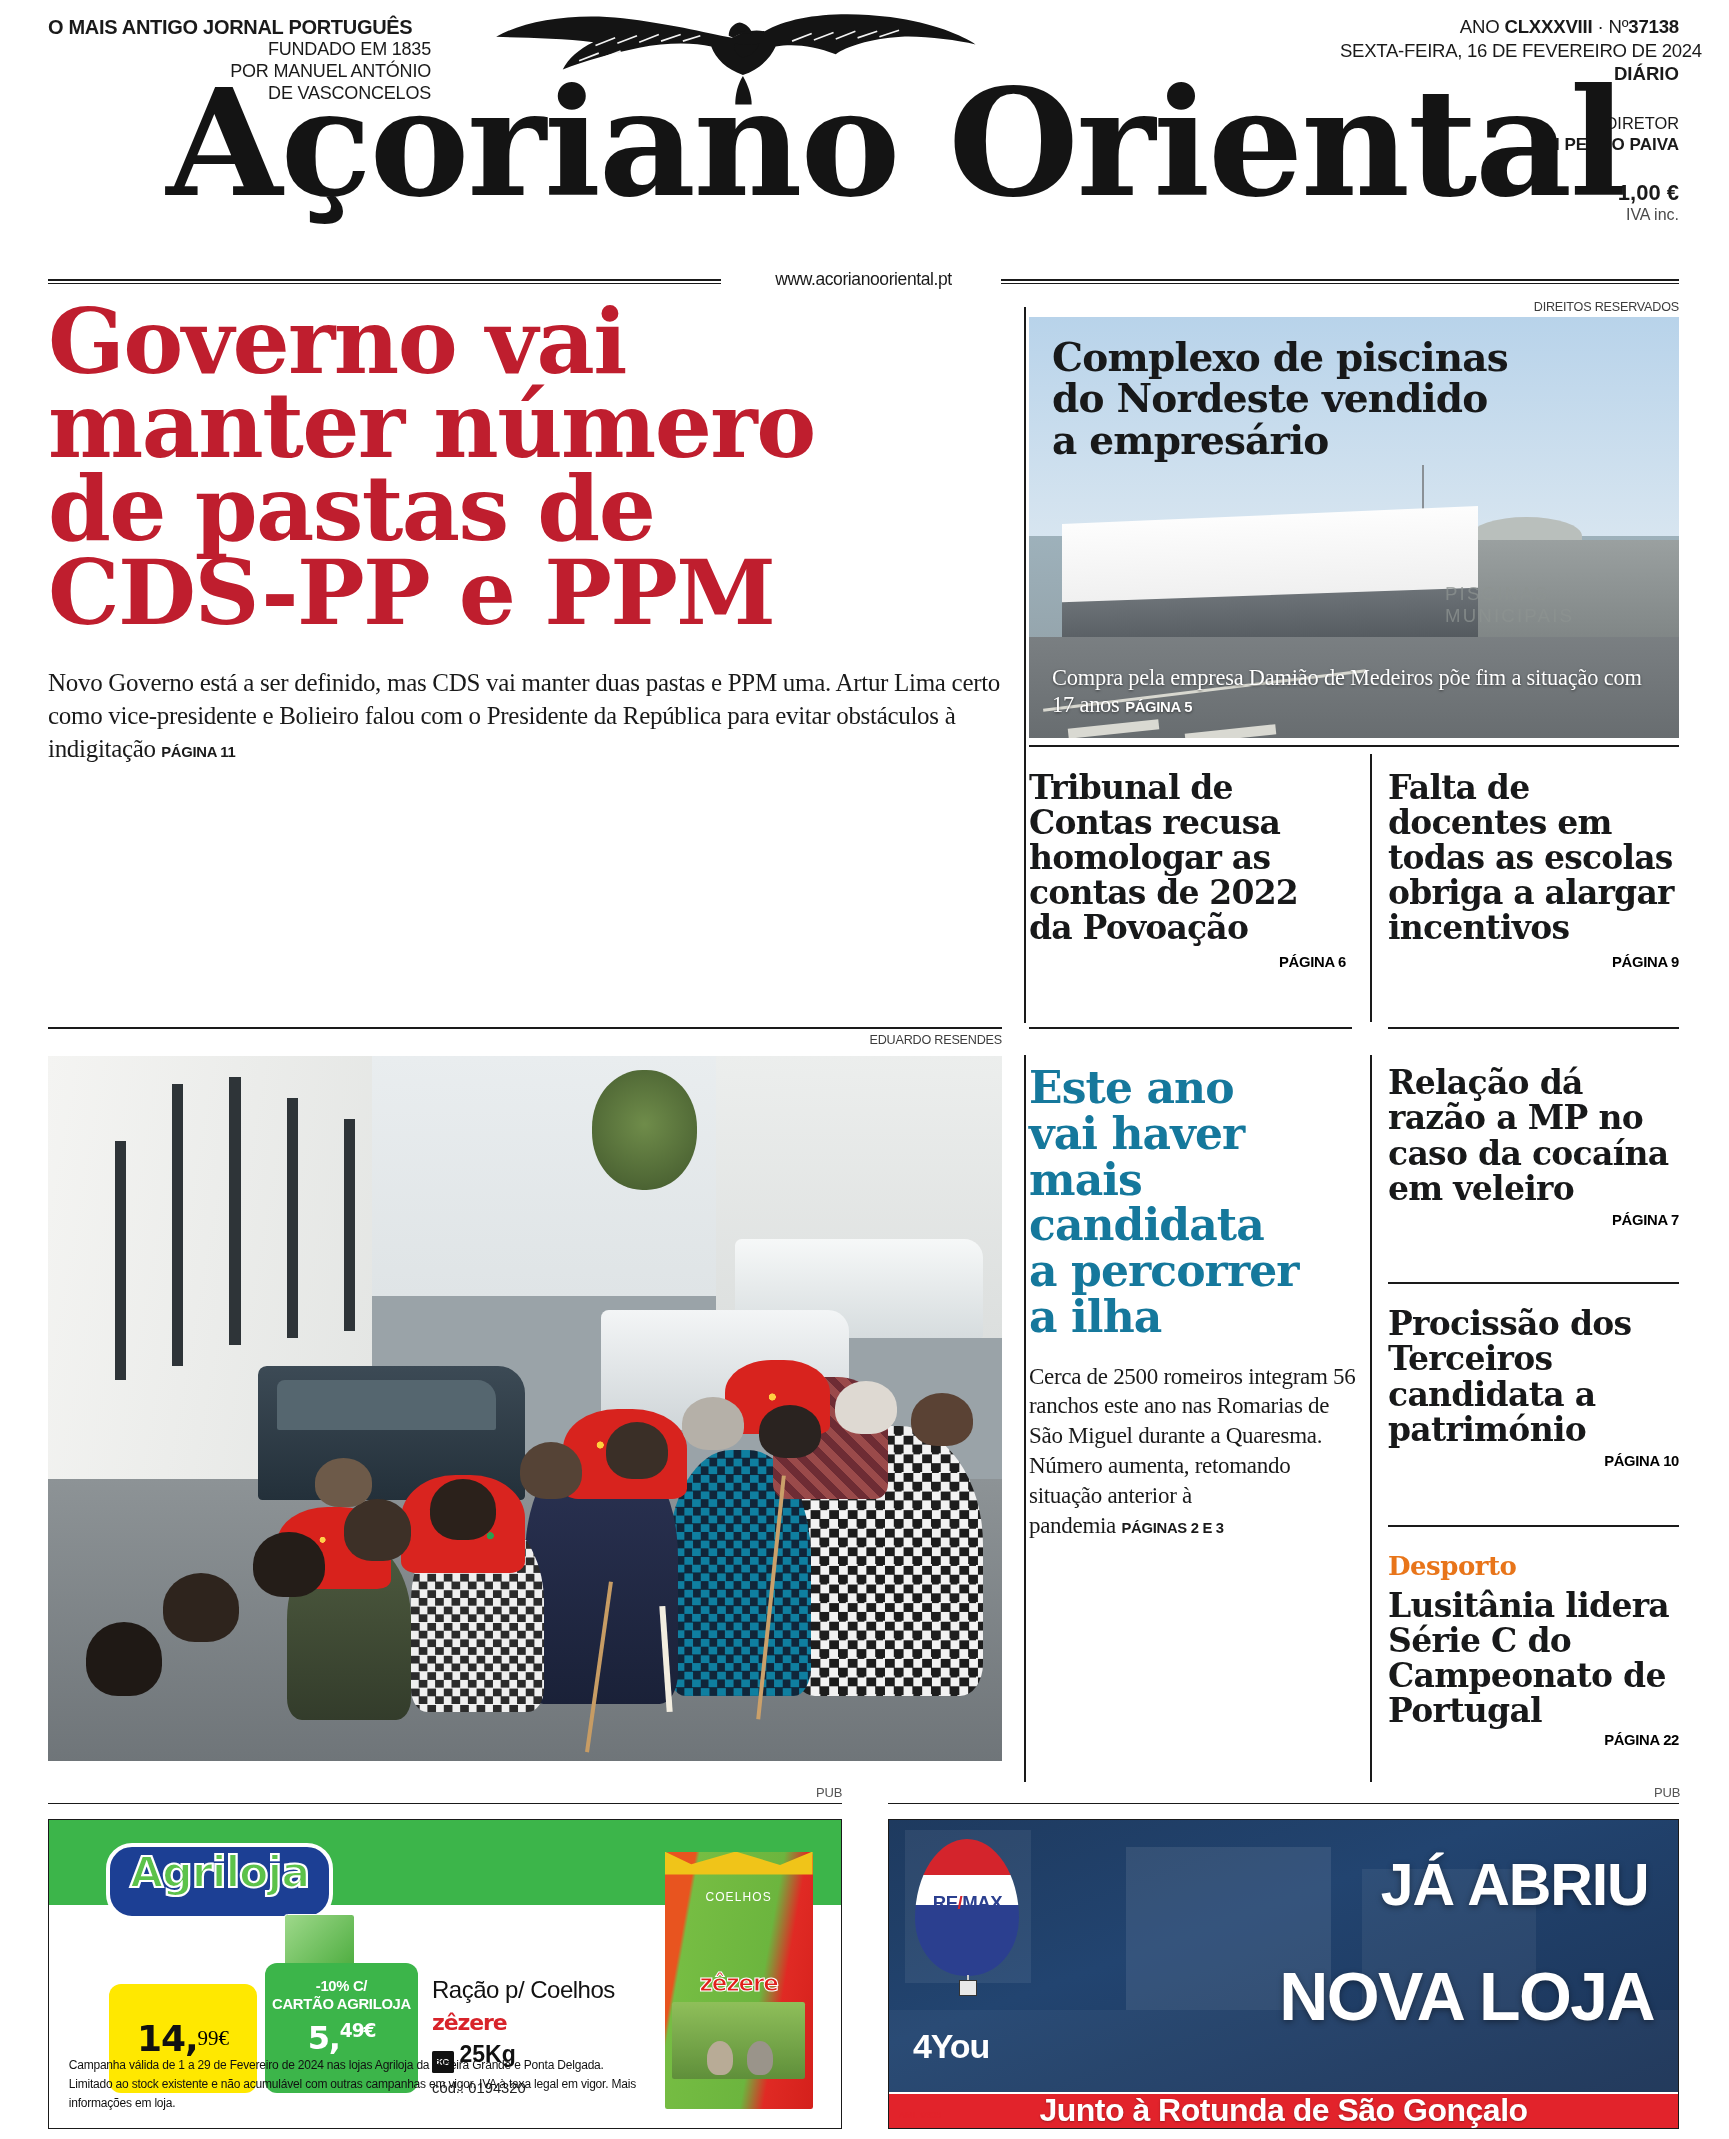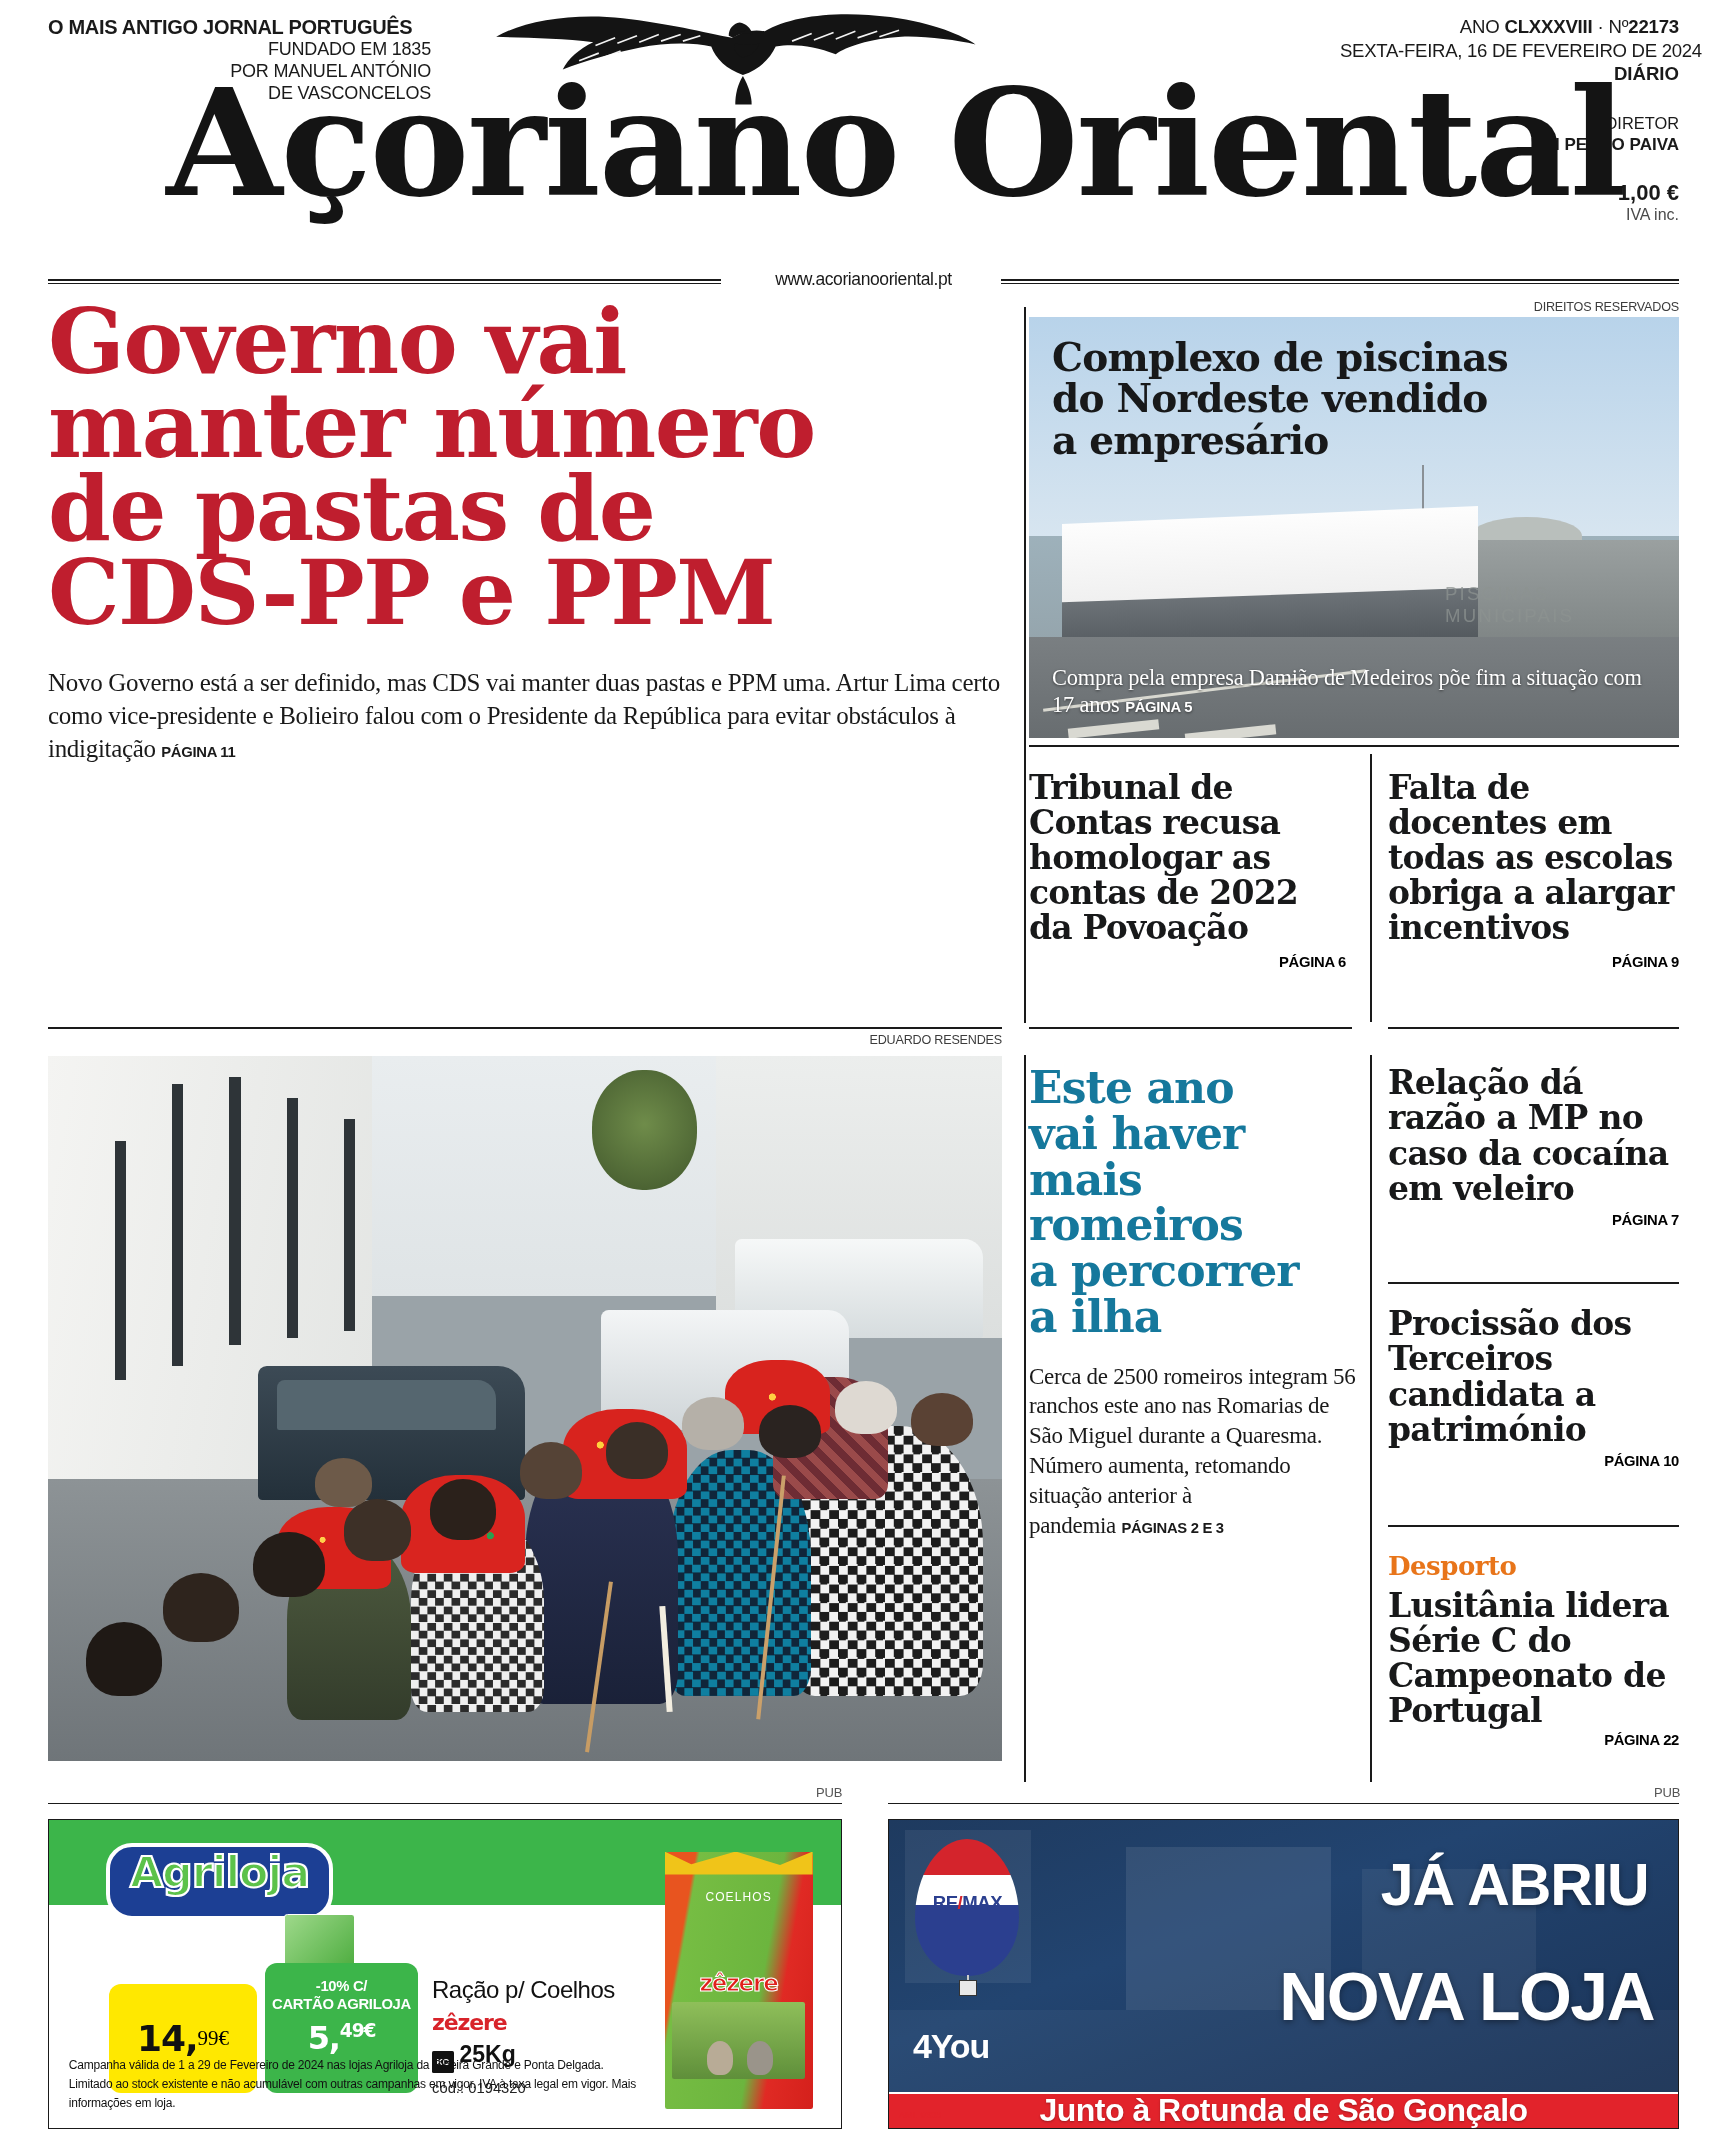--- a/index.html
+++ b/index.html
@@ -333,21 +333,21 @@
       <div class="mh-sub">FUNDADO EM 1835</div>
       <div class="mh-sub">POR MANUEL ANTÓNIO</div>
       <div class="mh-sub">DE VASCONCELOS</div>
     </div>
 
     <div class="mh-right">
       <div class="mh-edition">
         <span>ANO</span>
         <b>CLXXXVIII</b>
         <span>·</span>
-        <span>Nº</span><b>22173</b>
+        <span>Nº</span><b>37138</b>
       </div>
       <div class="mh-date">SEXTA-FEIRA, 16 DE FEVEREIRO DE 2024</div>
       <div class="mh-diario">DIÁRIO</div>
       <div class="mh-dirblock">
         <div class="mh-dirlabel">DIRETOR</div>
         <div class="mh-dirname">RUI PEDRO PAIVA</div>
       </div>
       <div class="mh-price">1,00 €</div>
       <div class="mh-iva">IVA inc.</div>
     </div>
@@ -510,21 +510,21 @@
           <div style="position:absolute; right:35%; top:62%; width:5.5px; height:26%; background:#f2ede0; transform:rotate(-4deg);"></div>
         </div>
       </div>
     </div>
 
     <div class="rom-col" style="top:765px;">
       <div class="rom-head">
         <div>Este ano</div>
         <div>vai haver</div>
         <div>mais</div>
-        <div>romeiros</div>
+        <div>candidata</div>
         <div>a percorrer</div>
         <div>a ilha</div>
       </div>
       <div class="rom-deck">
         <span>Cerca de 2500 romeiros integram 56 ranchos este ano nas Romarias de São Miguel durante a Quaresma. Número aumenta, retomando situação anterior à pandemia</span><span class="pg inline-pg">PÁGINAS 2 E 3</span>
       </div>
     </div>
 
     <div class="rcol" style="top:765px;">
       <div class="rcol-head">Relação dá razão a MP no caso da cocaína em veleiro</div>

